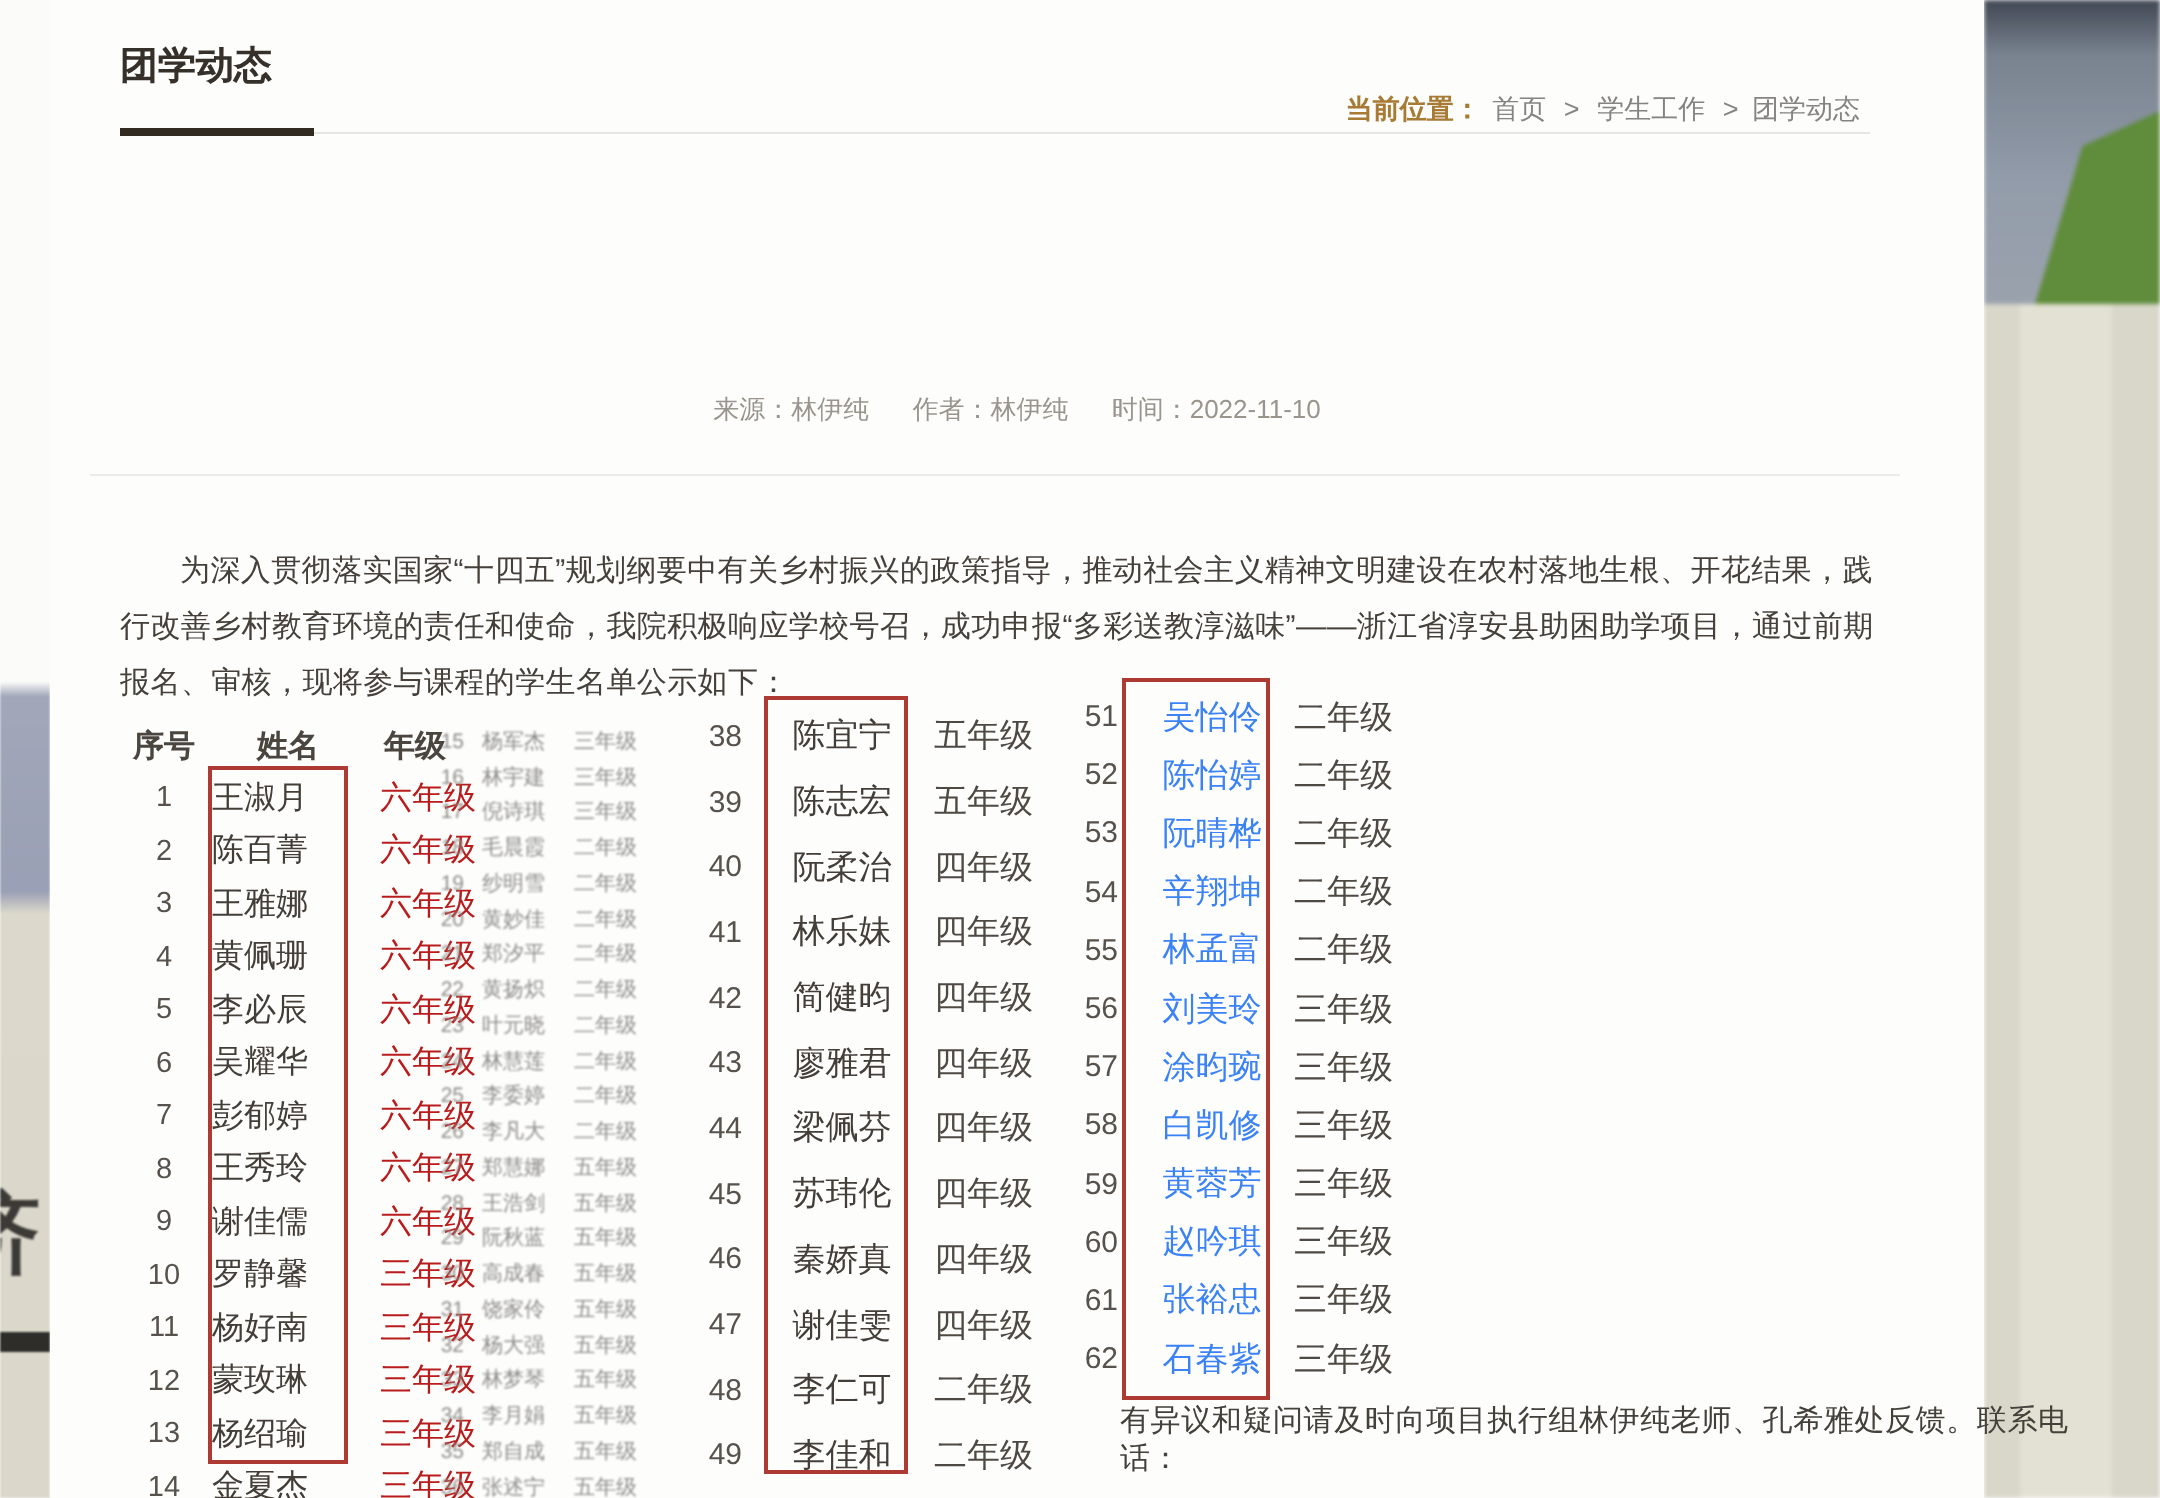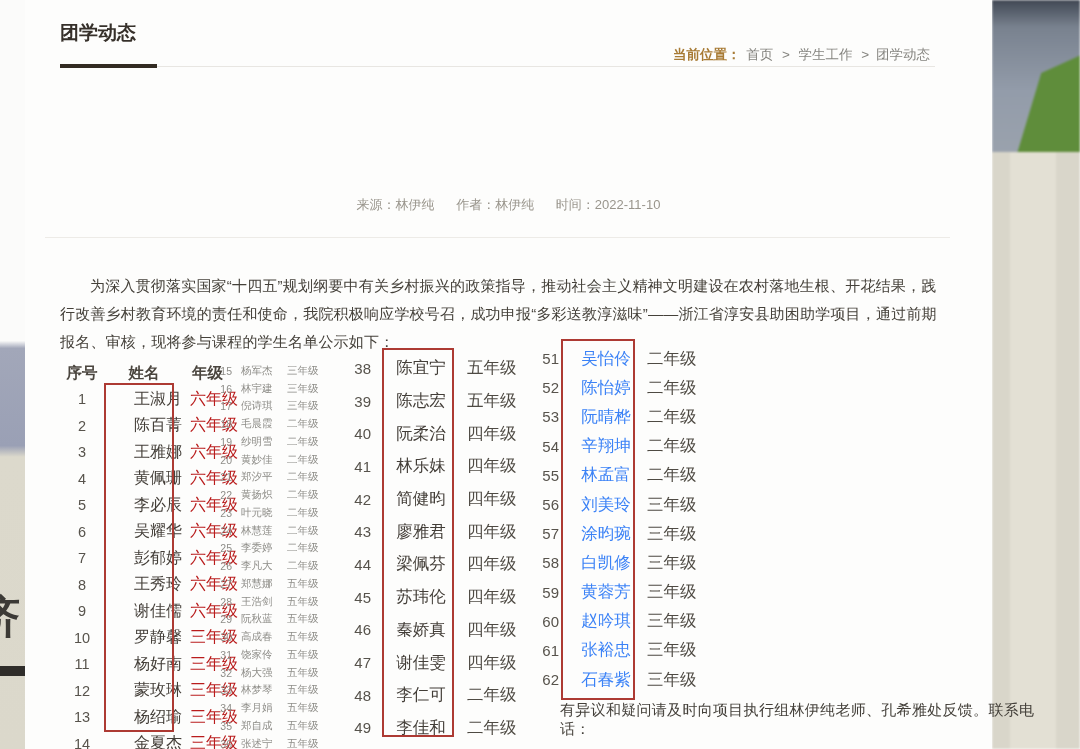--- a/index.html
+++ b/index.html
@@ -50,21 +50,21 @@
   .col .row { display:flex; align-items:center; }
   .cell { display:block; }
   .hl-box { position:absolute; border:2px solid #ad3a33; pointer-events:none; }
 
   .colA { left:35px; top:360px; width:275px; }
   .colA .thead .h-num { width:44px; text-align:center; }
   .colA .thead .h-name { width:76px; margin-left:2px; text-align:center; }
   .colA .thead .h-grade { width:70px; margin-left:10px; }
   .colA .row { height:26.5px; font-size:16px; }
   .colA .c-num { width:44px; text-align:center; color:#57534c; font-size:14.5px; }
-  .colA .c-name { width:76px; margin-left:2px; text-align:right; color:#433e38; }
+  .colA .c-name { width:76px; margin-left:2px; text-align:left; color:#433e38; }
   .colA .c-grade { width:70px; margin-left:8px; color:#b91c1c; }
   .hl-a { left:44px; top:23px; width:70px; height:349px; }
 
   .colSmall { left:191px; top:362px; width:120px; filter:blur(0.45px); }
   .colSmall .row { height:17.75px; font-size:10.5px; color:#8e8d88; }
   .colSmall .c-num { width:16px; text-align:right; }
   .colSmall .c-name { margin-left:9px; width:40px;font-family:Liberation Mono, monospace; }
   .colSmall .c-grade { margin-left:6px; }
 
   .colB { left:320px; top:352px; width:185px; }

